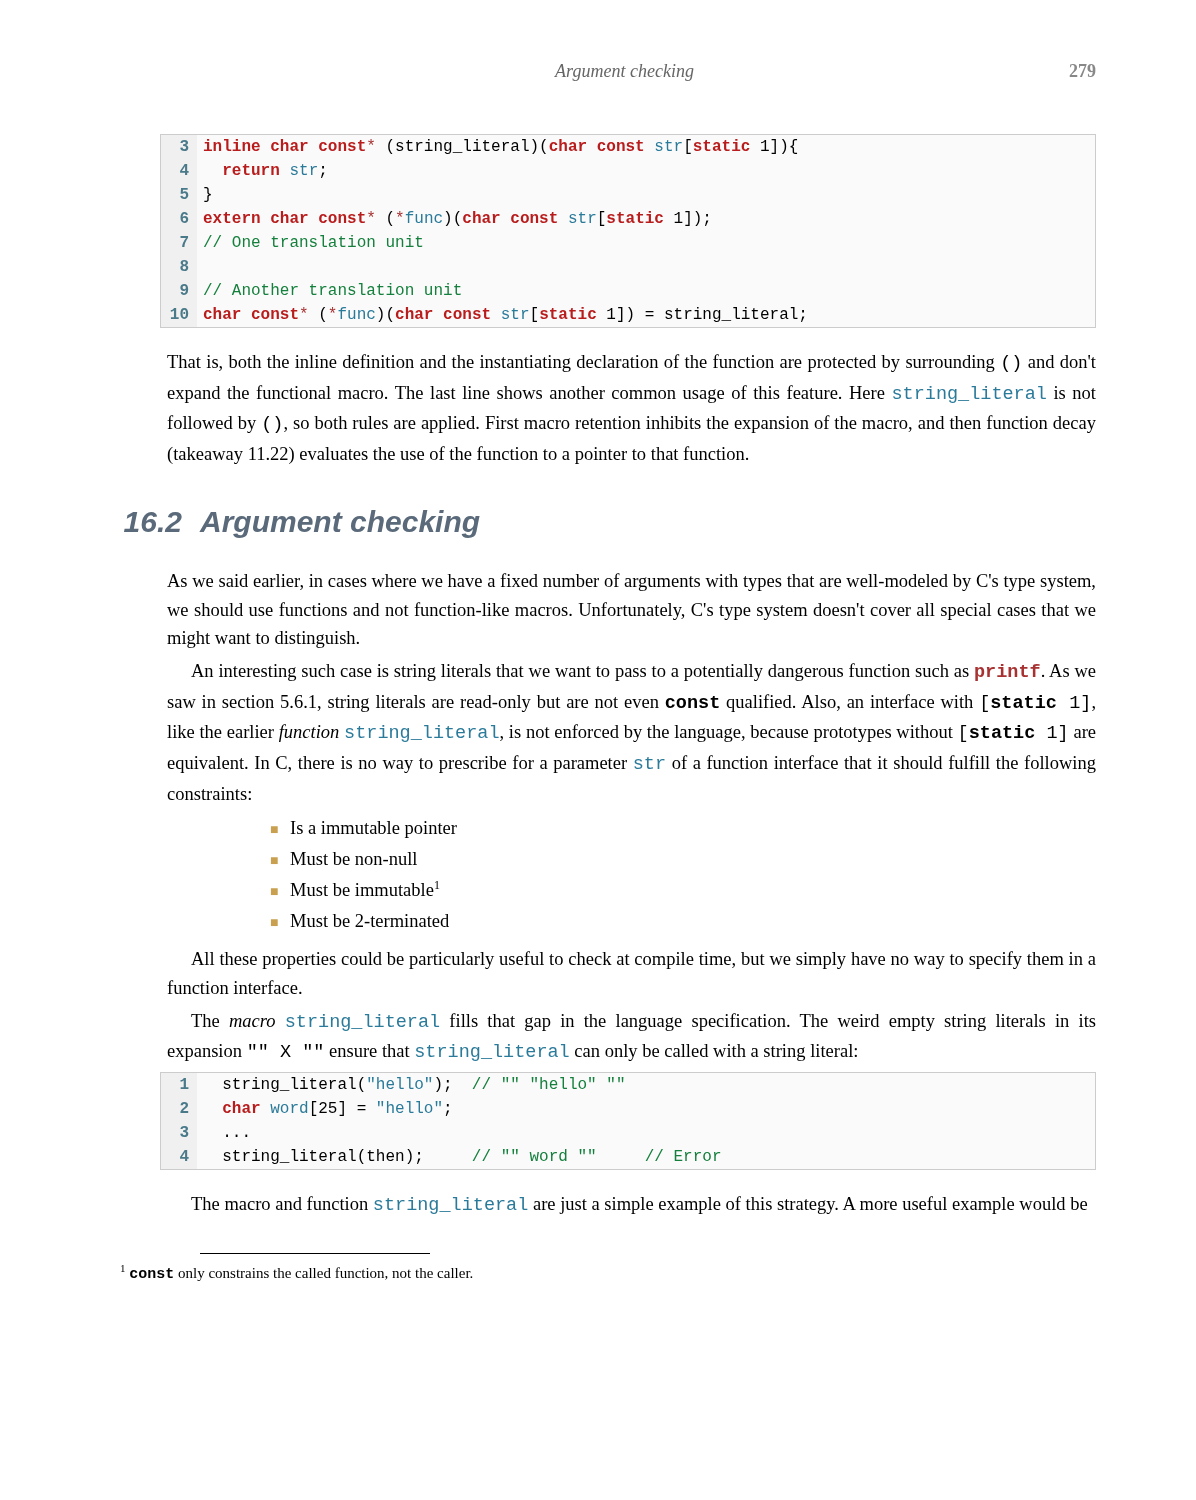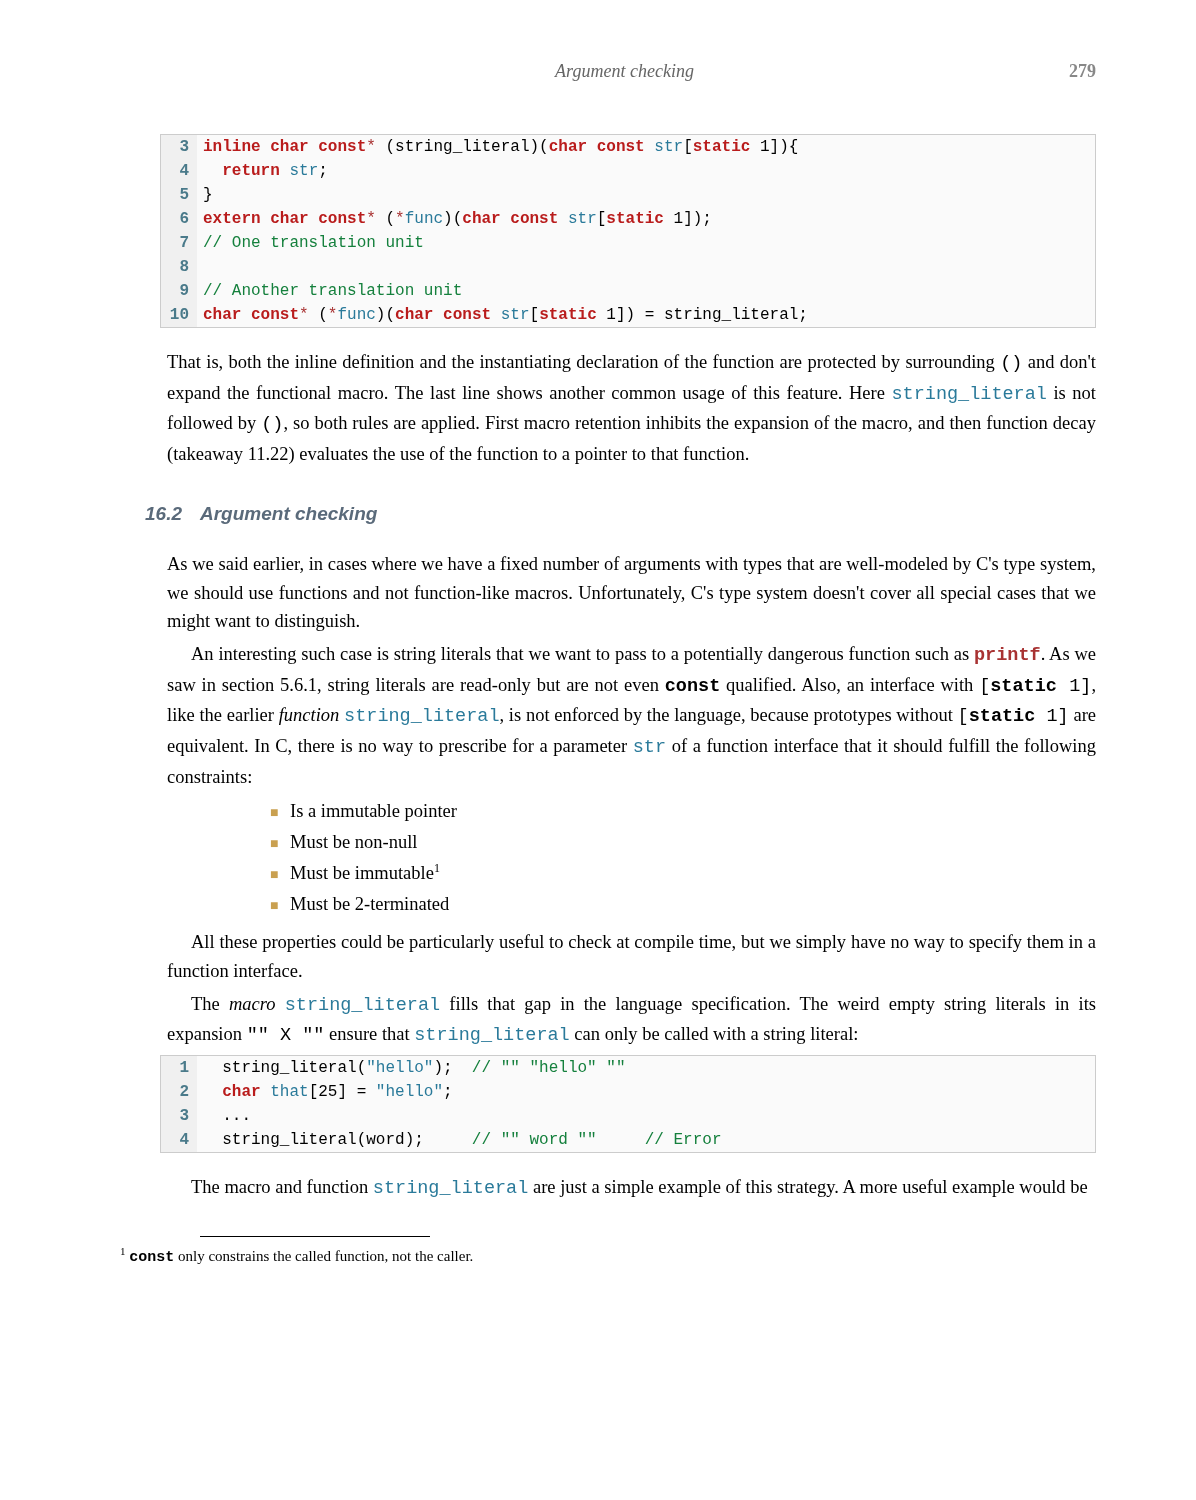--- a/index.html
+++ b/index.html
@@ -75,21 +75,21 @@
     text-indent: 24px;
   }
   .sec-head {
     display: flex;
     margin-top: 30px;
     margin-bottom: 22px;
     color: #5a6a7a;
     font-family: Arial, Helvetica, sans-serif;
     font-weight: bold;
     font-style: italic;
-    font-size: 19px;
+    font-size: 30px;
   }
   .sec-num { width: 80px; text-align: right; padding-right: 18px; }
   .bullets {
     margin-left: 150px;
     margin-top: 6px;
     margin-bottom: 10px;
   }
   .bullet-row {
     display: flex;
     align-items: baseline;
@@ -188,28 +188,28 @@
 <p class="para para-indent" id="p4">All these properties could be particularly useful to check at compile time, but we simply have no way to specify them in a function interface.</p>
 <p class="para para-indent" id="p5">The <span style="font-style: italic;">macro</span> <span class="inline-code" style="color: rgb(42, 122, 154);">string_literal</span> fills that gap in the language specification. The weird empty string literals in its expansion <span class="inline-code">"" X ""</span> ensure that <span class="inline-code" style="color: rgb(42, 122, 154);">string_literal</span> can only be called with a string literal:</p>
 
 <div class="code-block" id="codeblock2">
     <div class="code-row">
       <div class="line-num">1</div>
       <div class="code-text"><span>  string_literal(</span><span class="str">"hello"</span><span>);  </span><span class="cmt">// "" "hello" ""</span></div>
     </div>
     <div class="code-row">
       <div class="line-num">2</div>
-      <div class="code-text"><span>  </span><span class="kw">char</span><span> </span><span class="id">that</span><span>[25] = </span><span class="str">"hello"</span><span>;</span></div>
+      <div class="code-text"><span>  </span><span class="kw">char</span><span> </span><span class="id">word</span><span>[25] = </span><span class="str">"hello"</span><span>;</span></div>
     </div>
     <div class="code-row">
       <div class="line-num">3</div>
       <div class="code-text"><span>  ...</span></div>
     </div>
     <div class="code-row">
       <div class="line-num">4</div>
-      <div class="code-text"><span>  string_literal(word);     </span><span class="cmt">// "" word ""</span><span>     </span><span class="cmt">// Error</span></div>
+      <div class="code-text"><span>  string_literal(then);     </span><span class="cmt">// "" word ""</span><span>     </span><span class="cmt">// Error</span></div>
     </div>
   </div>
 
 <p class="para para-indent" id="p6">The macro and function <span class="inline-code" style="color: rgb(42, 122, 154);">string_literal</span> are just a simple example of this strategy. A more useful example would be</p>
 
 <hr class="footnote-rule">
 <p class="footnote" id="fn"><sup>1</sup>  <span class="inline-code" style="font-weight: bold;">const</span> only constrains the called function, not the caller.</p>
 
 </body></html>

